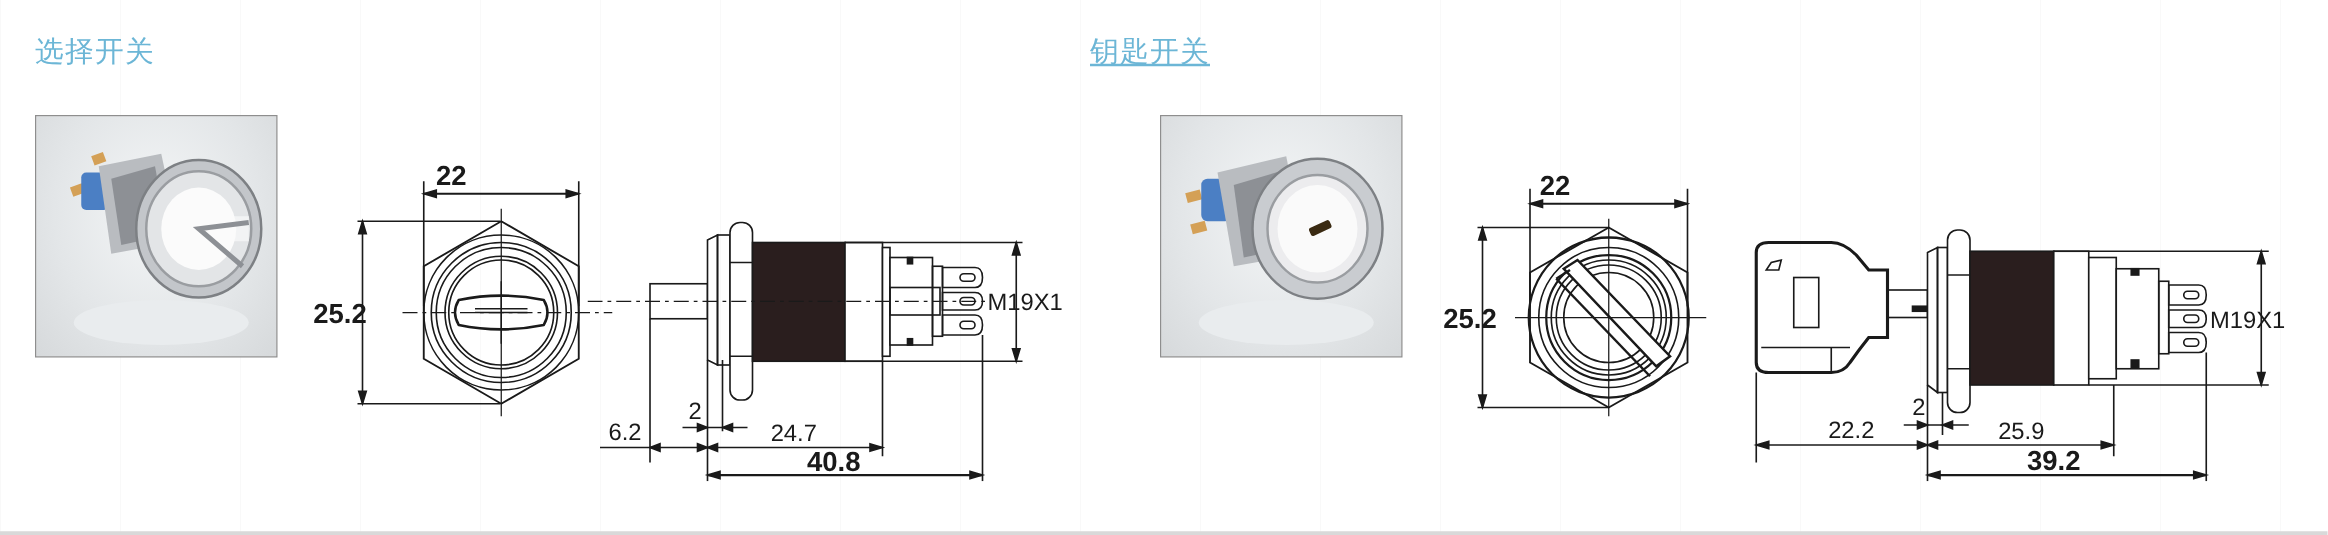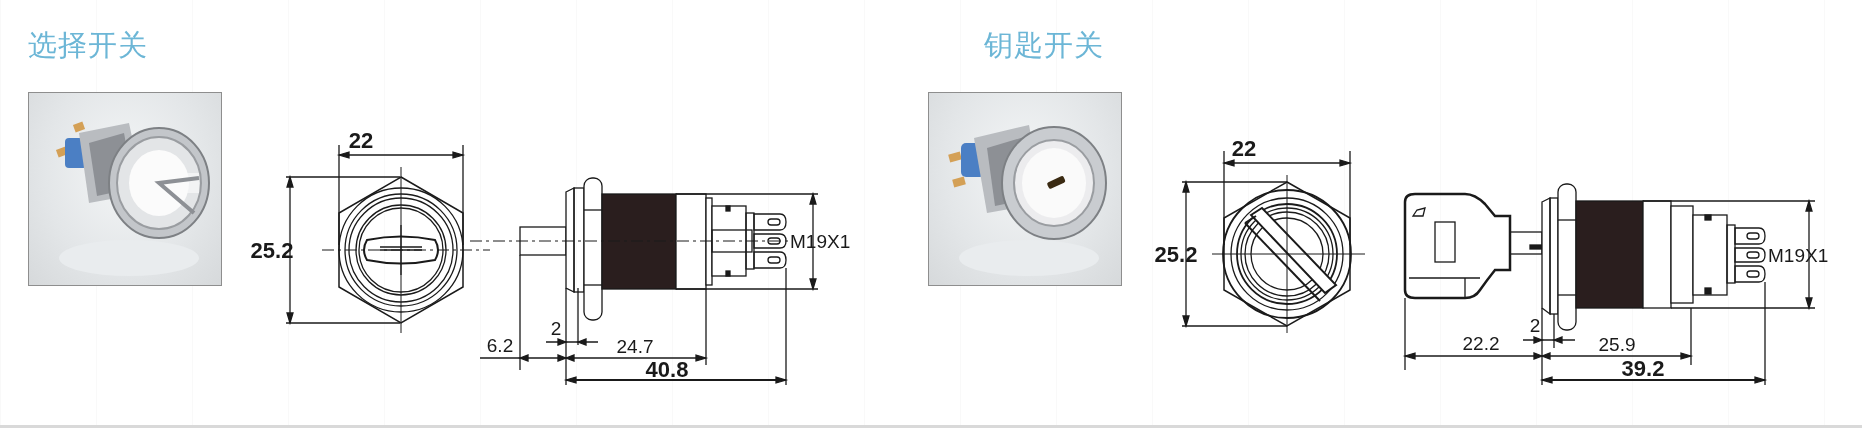--- a/index.html
+++ b/index.html
@@ -1,19 +1,19 @@
 <!DOCTYPE html>
 <html><head>
 <meta charset="utf-8">
 <style>
   html, body { margin:0; padding:0; background:#ffffff; }
   body { width:1862px; height:428px; position:relative; overflow:hidden; font-family:"DejaVu Sans", sans-serif; }
   .grid { position:absolute; inset:0; background-image: linear-gradient(to right, rgba(0,0,0,0.025) 1px, transparent 1px); background-size:96px 100%; pointer-events:none; }
   .bottom-rule { position:absolute; left:0; right:0; bottom:0; height:3px; background:#d9d9d9; }
-  .section-title { position:absolute; top:26px; font-size:29px; color:#6cb6d6; letter-spacing:1px; font-family:"DejaVu Sans", sans-serif; font-weight:300; }
+  .section-title { position:absolute; top:26px; font-size:23px; color:#6cb6d6; letter-spacing:1px; font-family:"DejaVu Sans", sans-serif; font-weight:300; }
   .photo { position:absolute; width:192px; height:192px; border:1px solid #8e8e8e; background: radial-gradient(ellipse at 50% 40%, #f4f6f7 0%, #e3e6e8 60%, #d6d9db 100%); overflow:hidden; }
   .photo svg { width:100%; height:100%; display:block; }
   .drawing { position:absolute; }
   .dim-text { font-family:"Liberation Sans", sans-serif; fill:#1a1a1a; }
   .dim-bold { font-weight:bold; }
 </style>
 </head>
 <body>
 
 <div class="grid"></div>
@@ -127,21 +127,21 @@
     <polygon points="96,210 106,207 106,213" fill="#1a1a1a"></polygon>
     <polygon points="316,210 306,207 306,213" fill="#1a1a1a"></polygon>
   </g>
   <text x="320" y="78" class="dim-text" font-size="19">M19X1</text>
   <text x="30" y="182" class="dim-text" font-size="19" text-anchor="middle">6.2</text>
   <text x="86" y="165" class="dim-text" font-size="19" text-anchor="middle">2</text>
   <text x="165" y="183" class="dim-text" font-size="19" text-anchor="middle">24.7</text>
   <text x="197" y="207" class="dim-text dim-bold" font-size="22" text-anchor="middle">40.8</text>
 </svg>
 
-<div class="section-title" style="left:984px;">钥匙开关</div>
+<div class="section-title" style="left:872px;text-decoration:underline;">钥匙开关</div>
 
 <div class="photo" style="left:928px; top:92px;">
   <svg viewBox="0 0 192 192">
     <ellipse cx="100" cy="165" rx="70" ry="18" fill="#e9ecee"></ellipse>
     <rect x="20" y="60" width="12" height="8" fill="#d4a056" transform="rotate(-15 26 64)"></rect>
     <rect x="24" y="85" width="12" height="8" fill="#d4a056" transform="rotate(-15 30 89)"></rect>
     <rect x="32" y="50" width="24" height="34" rx="5" fill="#4b7fc4"></rect>
     <path d="M45 45 L100 32 L115 110 L58 120 Z" fill="#b9bcc0"></path>
     <path d="M58 55 L95 44 L104 105 L66 113 Z" fill="#8d9095"></path>
     <ellipse cx="125" cy="90" rx="52" ry="56" fill="#c9ccd0" stroke="#7d8084" stroke-width="2"></ellipse>

